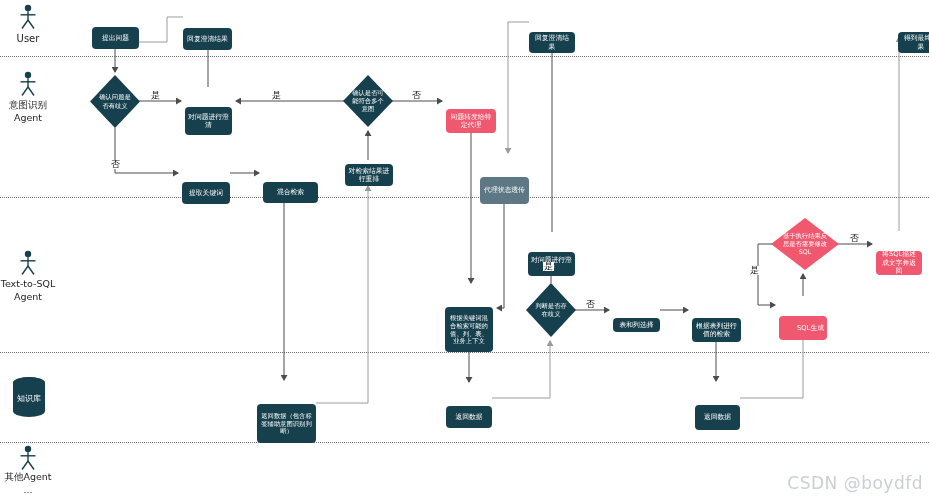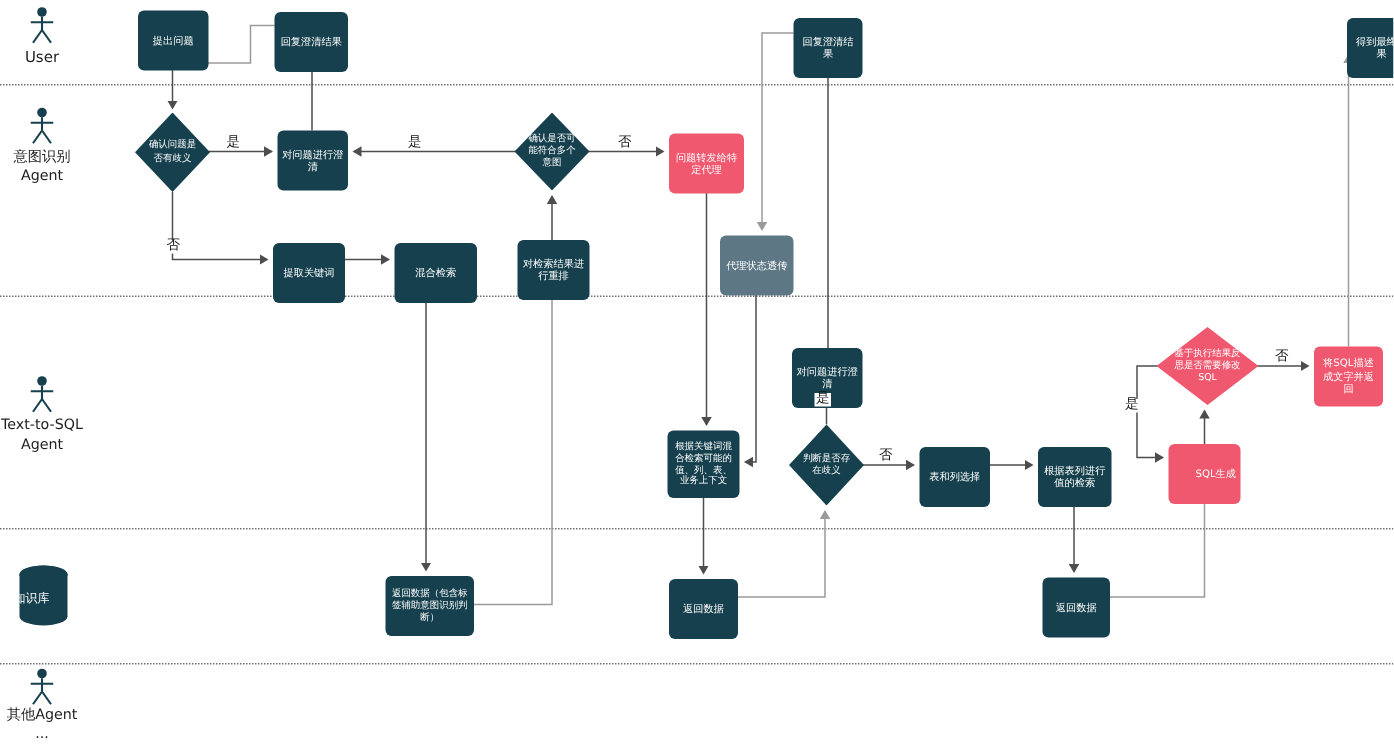--- a/index.html
+++ b/index.html
@@ -5,38 +5,38 @@
   html,body{margin:0;padding:0;background:#fff;}
   .canvas{position:relative;width:929px;height:500px;background:#fff;
     font-family:"DejaVu Sans",sans-serif;overflow:hidden;}
   .lane-line{position:absolute;left:0;right:0;height:0;
     border-top:1.5px dotted #6e6e6e;}
   .edges{position:absolute;left:0;top:0;width:929px;height:500px;pointer-events:none;}
   .edges polyline{fill:none;stroke:var(--line,#4d4d4d);stroke-width:1;}
   .edges polyline.soft{stroke:var(--softline,#9a9a9a);}
   .node{position:absolute;display:flex;align-items:center;justify-content:center;
     text-align:center;color:#fff;border-radius:4px;font-size:6.8px;line-height:1.25;
-    padding:20px 3px;box-sizing:border-box;}
+    padding:2px 3px;box-sizing:border-box;margin-top:20px;}
   .node.dark{background:var(--dark,#16404d);}
   .node.pink{background:var(--pink,#f0586f);justify-content:flex-end;}
   .node.gray{background:var(--gray,#5d7784);}
   .node.small{font-size:6.3px;}
   .diamond{position:absolute;display:flex;align-items:center;justify-content:center;
     text-align:center;color:#fff;font-size:6.3px;line-height:1.3;
     clip-path:polygon(50% 0,100% 50%,50% 100%,0 50%);
     padding:0 9px;box-sizing:border-box;}
   .diamond.dark{background:var(--dark,#16404d);}
   .diamond.pink{background:var(--pink,#f0586f);}
   .edge-label{position:absolute;font-size:9px;color:#151515;background:#fff;
     padding:0 1px;line-height:1;}
   .lane-label{position:absolute;width:56px;text-align:center;color:#1d1d1d;
     font-size:9.5px;line-height:1.35;}
   .lane-label.big{font-size:10px;text-align:center;}
   .actor{position:absolute;}
-  .cyl-text{position:absolute;color:#fff;font-size:8px;width:40px;}
+  .cyl-text{position:absolute;color:#fff;font-size:8px;width:40px;text-align:center;}
   .watermark{position:absolute;right:6px;bottom:7px;font-size:17px;
     color:var(--watermark,#cacfd6);letter-spacing:.5px;}
 </style>
 </head>
 <body>
 
 <div class="canvas">
 
   <div class="lane-line" style="top:56px"></div>
   <div class="lane-line" style="top:197px"></div>
@@ -164,21 +164,21 @@
     </div>
   <div class="node pink" style="left:446px;top:89px;width:50px;height:24px">
     <span>问题转发给特定代理</span>
     </div>
   <div class="node dark" style="left:182px;top:162px;width:48px;height:22px">
     <span>提取关键词</span>
     </div>
   <div class="node dark" style="left:263px;top:162px;width:55px;height:21px">
     <span>混合检索</span>
     </div>
-  <div class="node dark" style="left:345px;top:160px;width:48px;height:22px">
+  <div class="node dark" style="left:345px;top:144px;width:48px;height:22px">
     <span>对检索结果进行重排</span>
     </div>
   <div class="node gray" style="left:480px;top:157px;width:49px;height:27px">
     <span>代理状态透传</span>
     </div>
 
   <div class="node dark" style="left:528px;top:232px;width:47px;height:24px">
     <span>对问题进行澄清</span>
     </div>
   <div class="diamond dark" style="left:526px;top:283px;width:50px;height:54px">
@@ -215,13 +215,14 @@
 
   <span class="edge-label" style="left:150px;top:91px">是</span>
   <span class="edge-label" style="left:110px;top:160px">否</span>
   <span class="edge-label" style="left:271px;top:91px">是</span>
   <span class="edge-label" style="left:411px;top:91px">否</span>
   <span class="edge-label" style="left:543px;top:262px">是</span>
   <span class="edge-label" style="left:585px;top:300px">否</span>
   <span class="edge-label" style="left:749px;top:266px">是</span>
   <span class="edge-label" style="left:849px;top:234px">否</span>
 
+  <div class="watermark">CSDN @boydfd</div>
 </div>
 
 </body></html>

